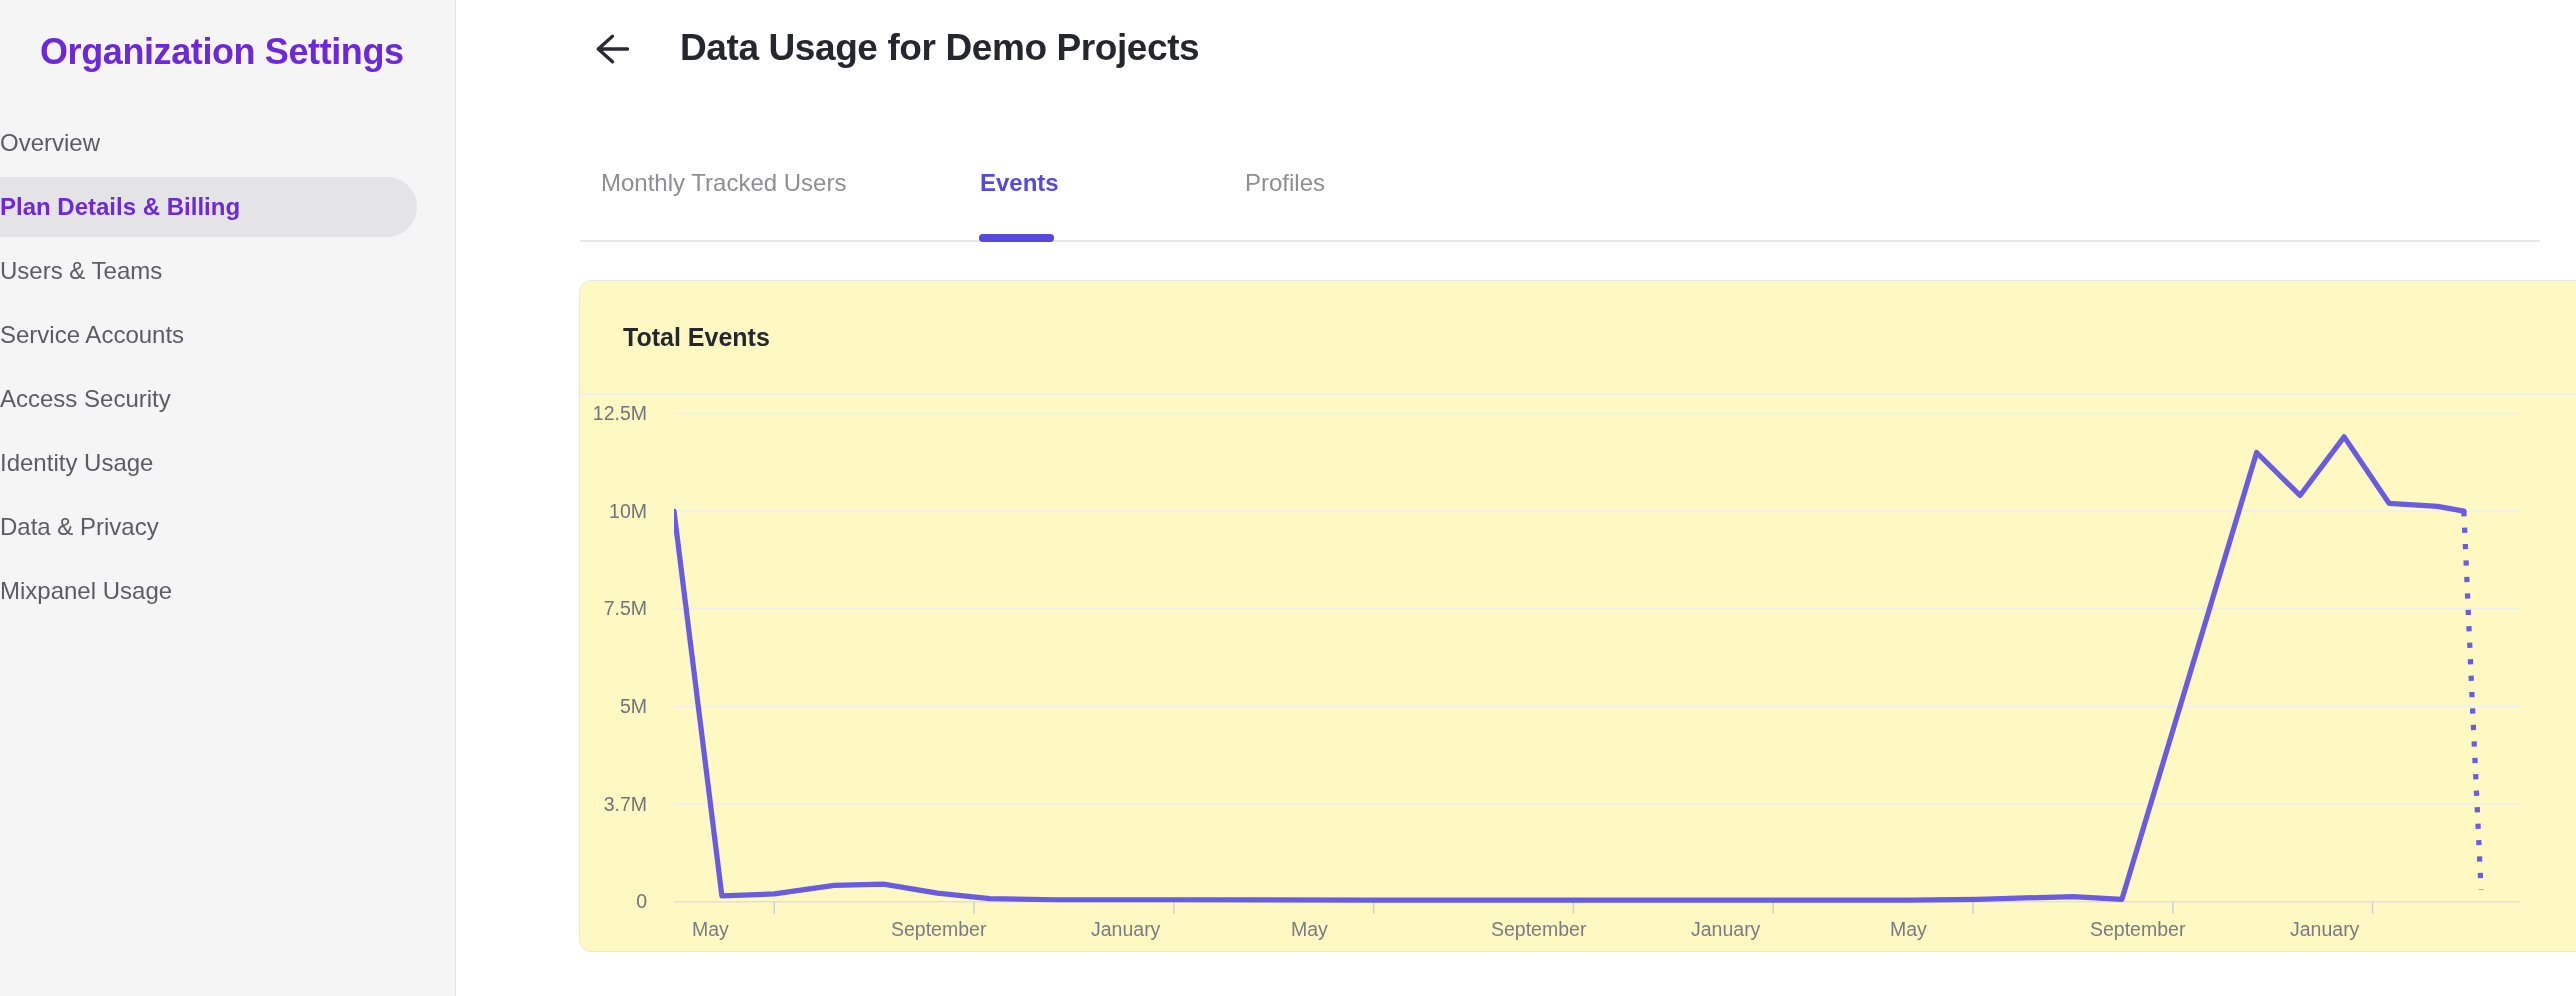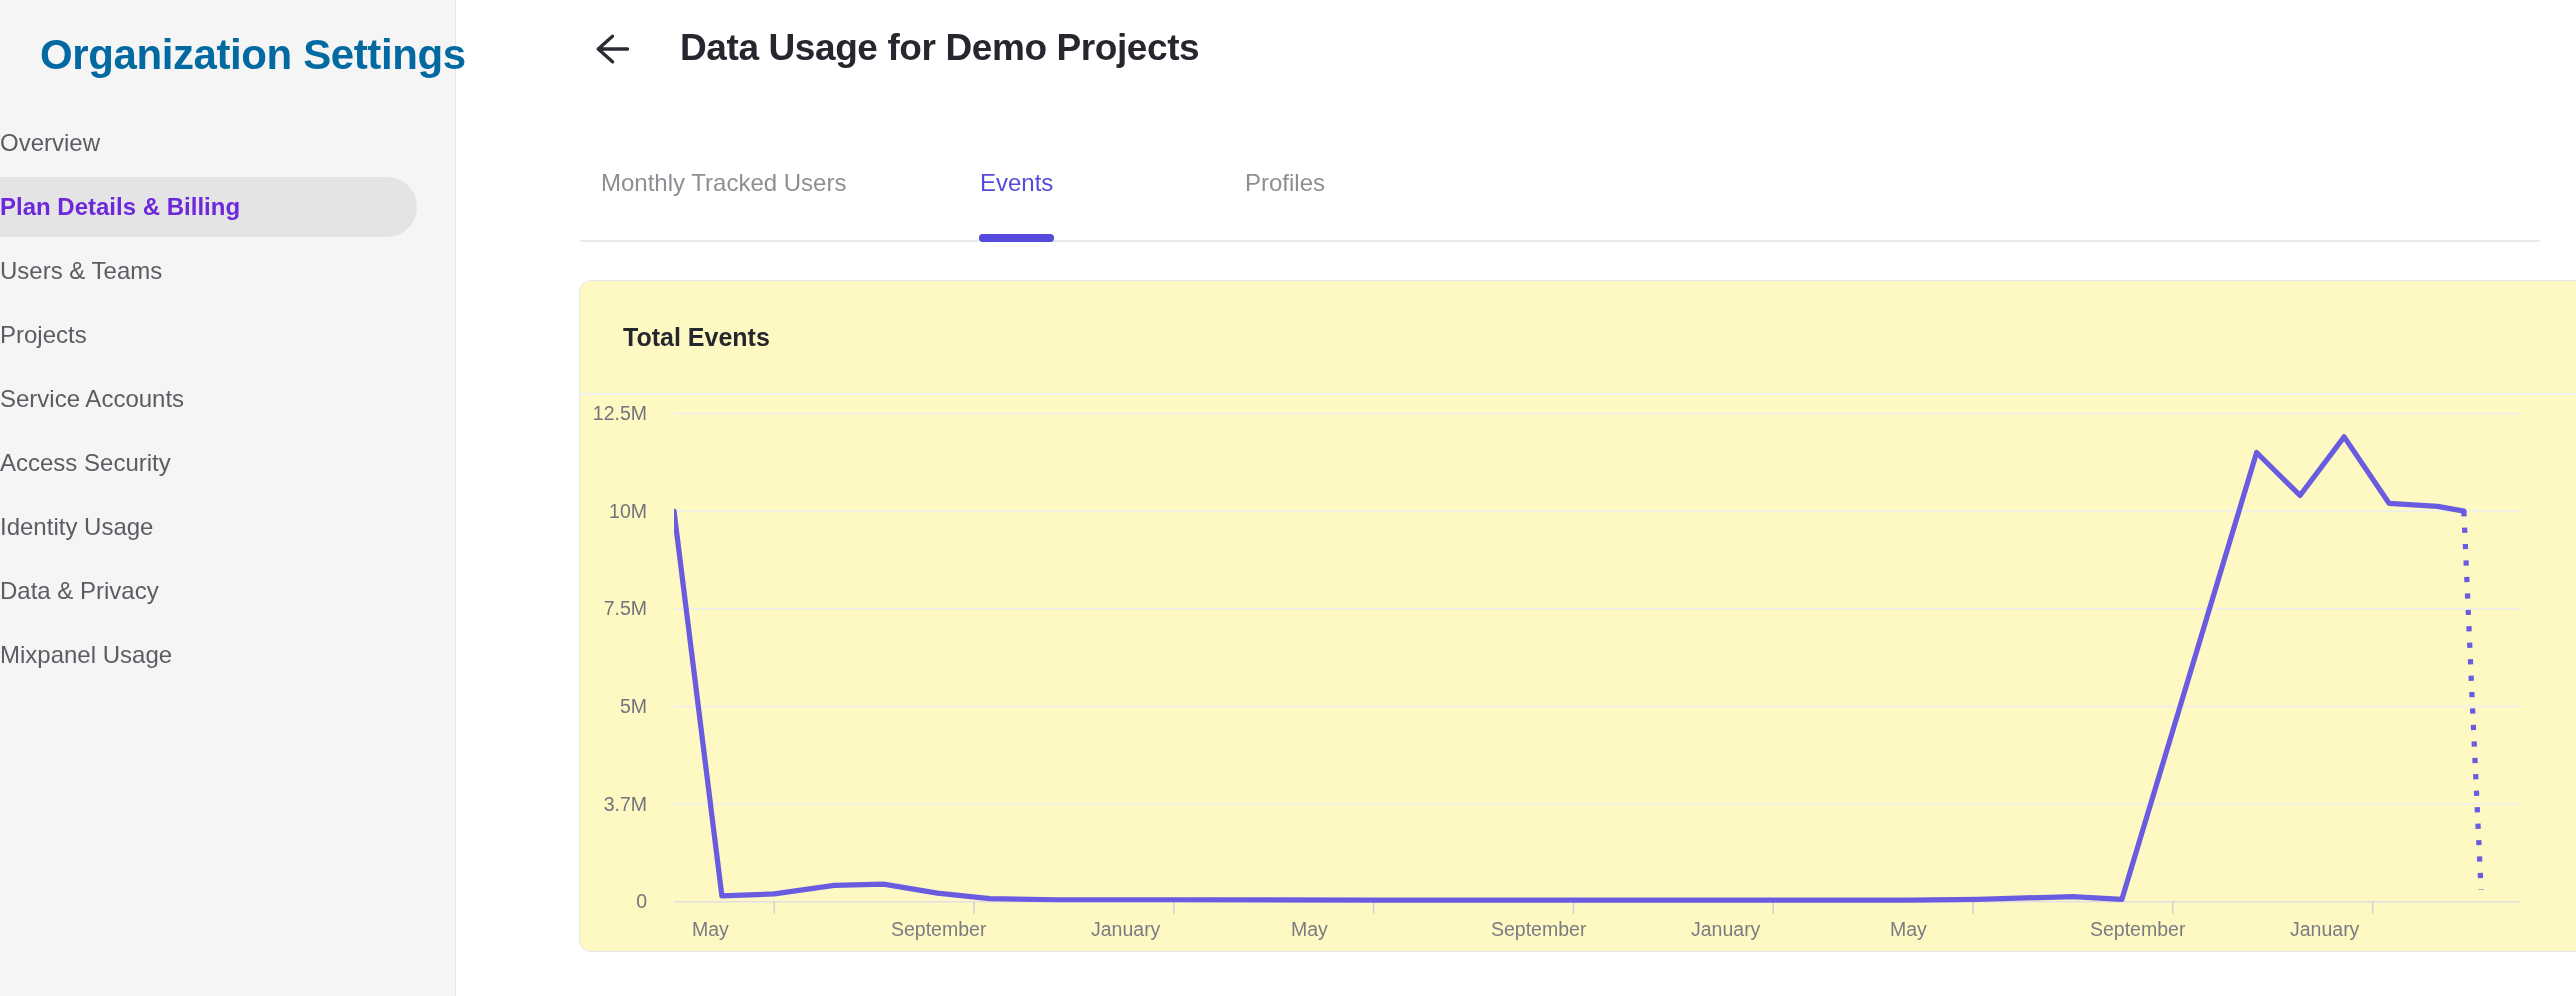--- a/index.html
+++ b/index.html
@@ -9,21 +9,21 @@
     background:#ffffff;font-family:"Liberation Sans",sans-serif;
     -webkit-font-smoothing:antialiased;
   }
   
   .sidebar{
     position:absolute;left:0;top:0;width:456px;height:997px;
     background:#f5f5f6;border-right:1.5px solid #e6e6e9;box-sizing:border-box;
   }
   .sidebar-title{
     position:absolute;left:40px;top:31px;margin:0;
-    font-size:42px;font-weight:bold;color:#0369a1;letter-spacing:-0.4px;white-space:nowrap;
+    font-size:36px;font-weight:bold;color:#6d28d9;letter-spacing:-0.4px;white-space:nowrap;
   }
   .nav{position:absolute;top:111px;left:0;width:100%;}
   .nav-item{
     height:64px;display:flex;align-items:center;
     font-size:24px;color:#5c5c63;box-sizing:border-box;cursor:pointer;white-space:nowrap;
   }
   .nav-item.active{
     height:60px;margin:2.2px 0;width:417px;
     background:#e4e4e6;border-radius:0 32px 32px 0;
     color:#6d28d9;font-weight:bold;
@@ -35,21 +35,21 @@
   }
   .page-title{
     position:absolute;left:680px;top:27px;margin:0;
     font-size:37px;font-weight:bold;color:#26262e;letter-spacing:-0.4px;white-space:nowrap;
   }
   
   .tab{
     position:absolute;top:166px;height:33px;line-height:33px;
     font-size:24px;color:#8e8e94;cursor:pointer;white-space:nowrap;
   }
-  .tab.active{color:#5649dd;font-weight:normal;}
+  .tab.active{color:#5649dd;font-weight:bold;}
   .tab-mtu{left:601px}
   .tab-events{left:980px}
   .tab-profiles{left:1245px}
   .tab-border{position:absolute;left:580px;top:240px;width:1960px;height:1.5px;background:#e9e9ec;}
   .tab-indicator{position:absolute;left:979px;top:234px;width:75px;height:7.5px;border-radius:3.7px;background:#5649dd;}
   
   .card{
     position:absolute;left:579px;top:280px;width:2268px;height:672px;
     border:1.5px solid #e6e6e9;border-radius:12px;box-sizing:border-box;background:#fef9c3;
   }
@@ -70,21 +70,20 @@
 </style>
 </head>
 <body>
 
 <aside class="sidebar">
   <h1 class="sidebar-title">Organization Settings</h1>
   <nav class="nav">
     <div class="nav-item">Overview</div>
     <div class="nav-item active">Plan Details &amp; Billing</div>
     <div class="nav-item">Users &amp; Teams</div>
-    <div class="nav-item">Projects</div>
     <div class="nav-item">Service Accounts</div>
     <div class="nav-item">Access Security</div>
     <div class="nav-item">Identity Usage</div>
     <div class="nav-item">Data &amp; Privacy</div>
     <div class="nav-item">Mixpanel Usage</div>
   </nav>
 </aside>
 
 <button class="back-btn">
   <span>

